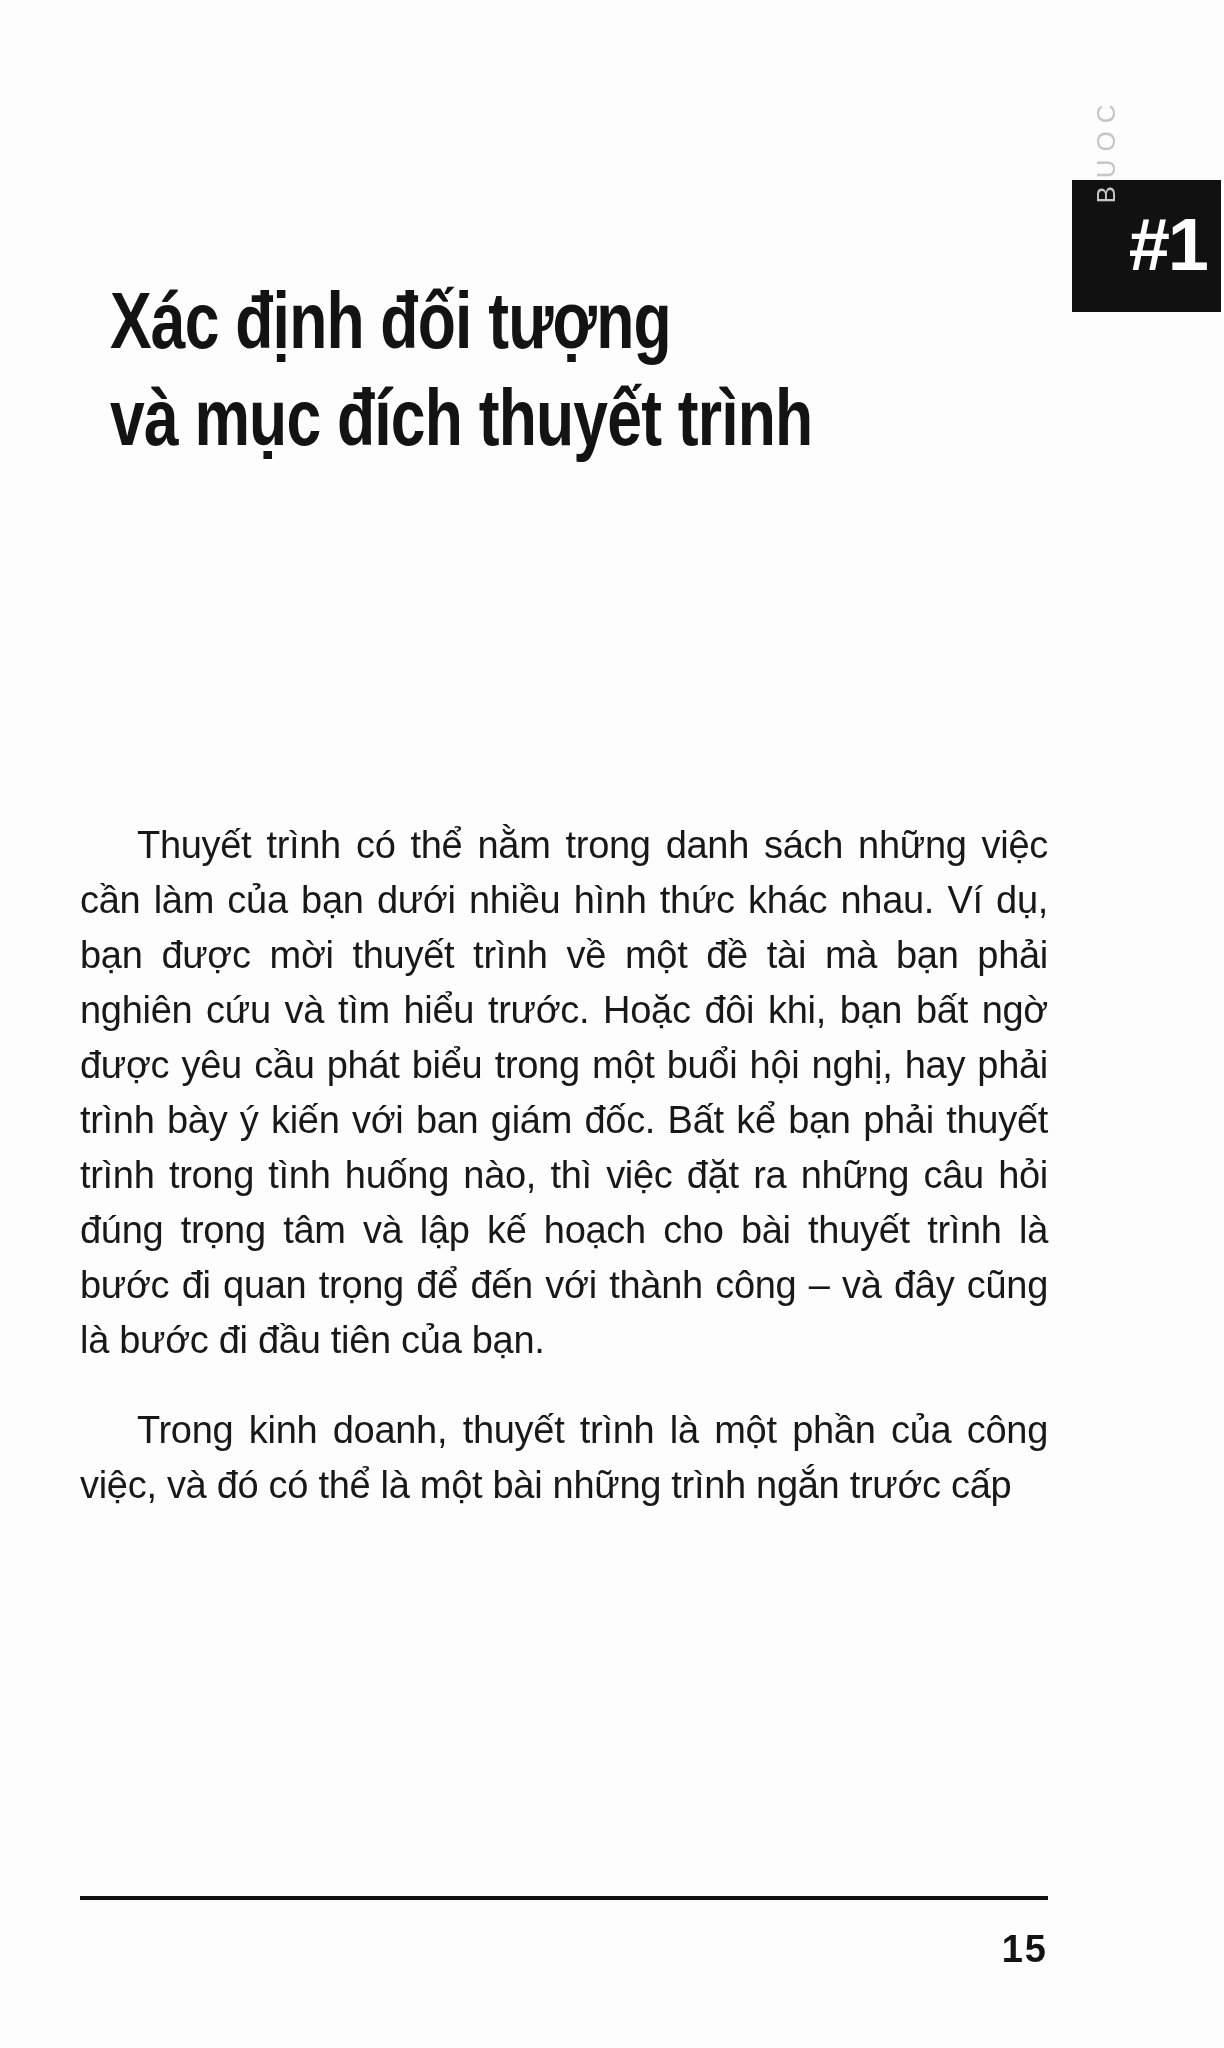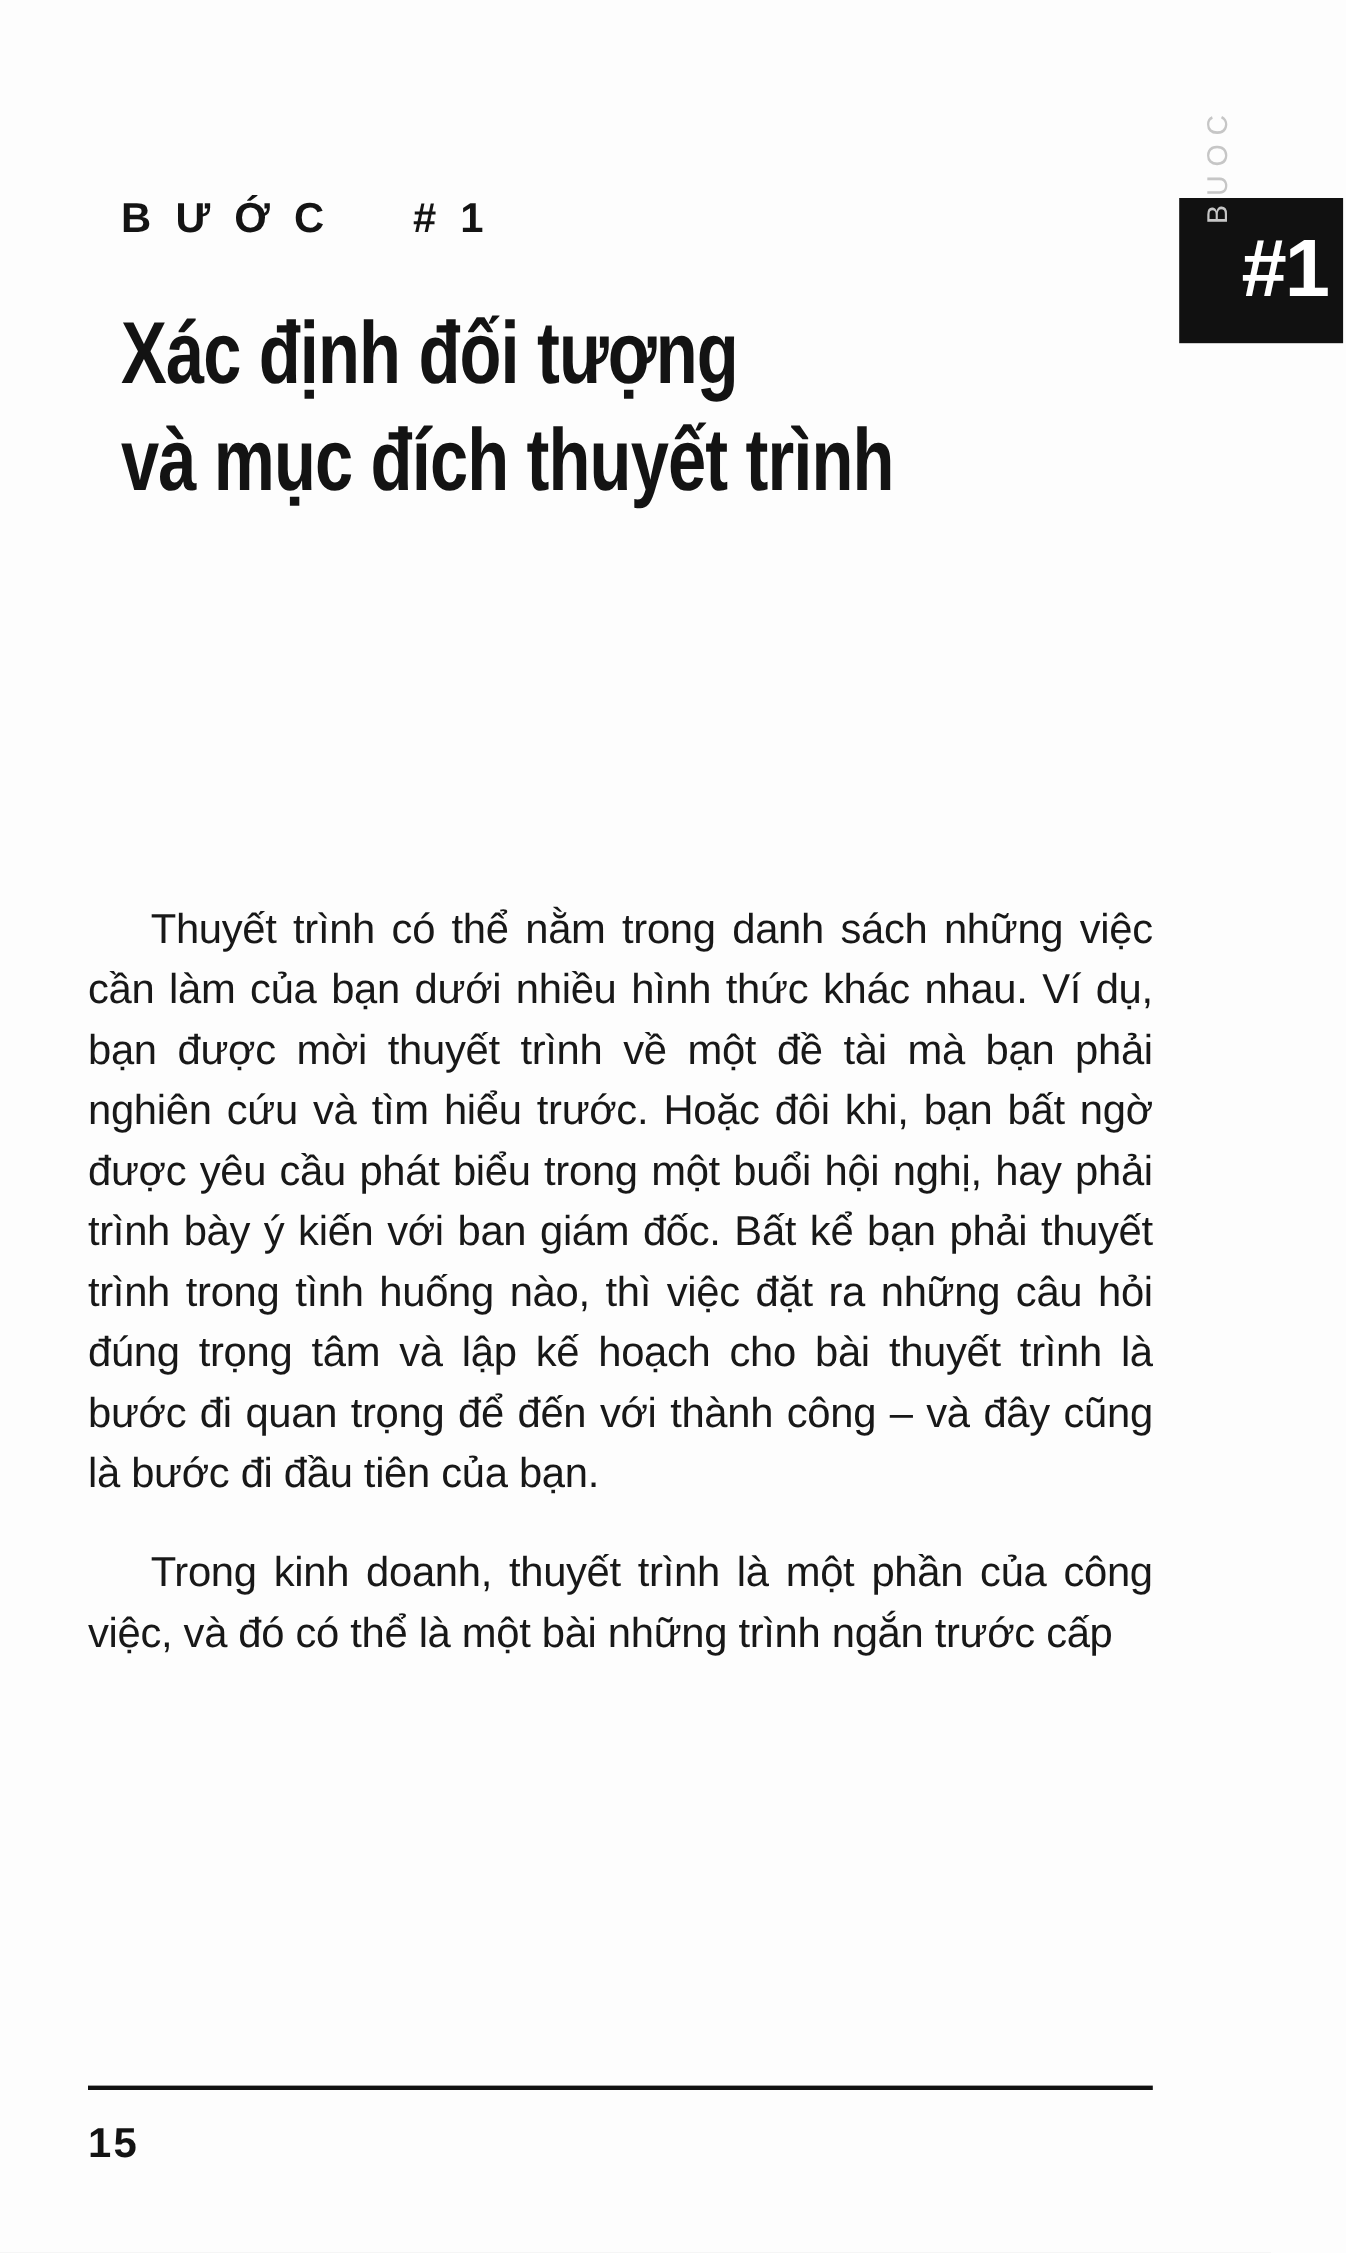--- a/index.html
+++ b/index.html
@@ -115,32 +115,32 @@
     width: 968px;
     height: 4px;
     background: #111111;
     border: none;
   }
   .page-number {
     position: absolute;
     left: 80px;
     top: 1928px;
     width: 968px;
+    text-align: right;
     font-size: 38px;
     font-weight: 700;
     letter-spacing: 2px;
     color: #131313;
   }
 </style>
 </head>
 <body>
 
 <div class="page">
 
-  <div class="kicker">BƯỚC #1</div>
 
   <div class="chapter-tab">
     <div class="tab-vertical">
       <span>BUOC</span>
     </div>
     <div class="tab-number">#1</div>
   </div>
 
   <h1 class="title" style="margin:0;">
     <span style="display:block;">Xác định đối tượng</span>

